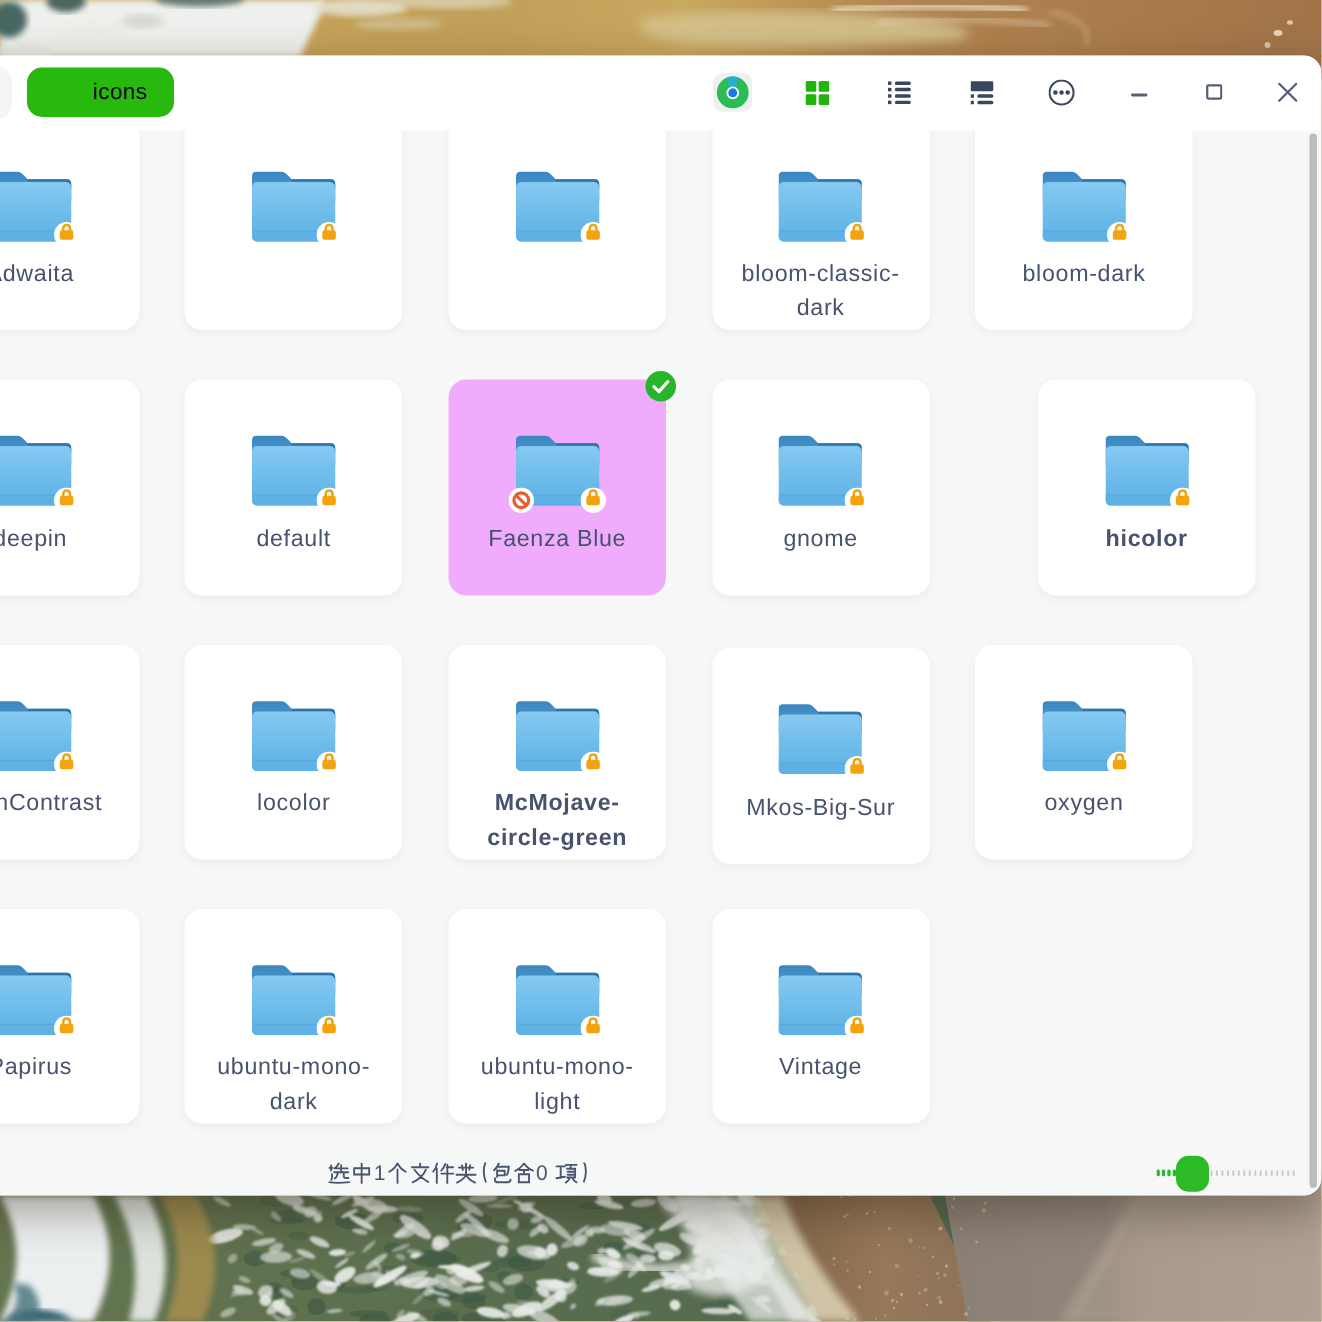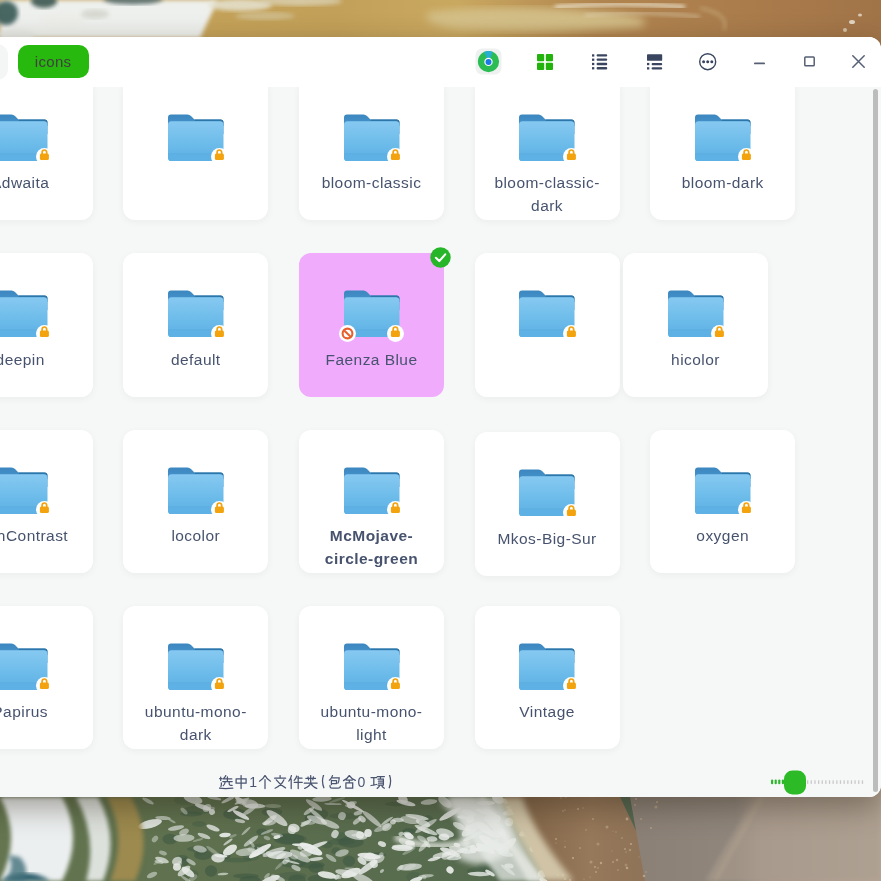--- a/index.html
+++ b/index.html
@@ -7,22 +7,22 @@
        font-family:"Liberation Sans",sans-serif;background:#b99a5e;}
   #wall-top{position:absolute;left:0;top:0;}
   #wall-bot{position:absolute;left:0;top:797px;}
   #win{position:absolute;left:-100px;top:37px;width:981px;height:760px;
        background:#fff;border-radius:12px;overflow:hidden;
        box-shadow:0 10px 30px rgba(40,30,15,.4);}
   #titlebar{position:absolute;left:0;top:0;width:981px;height:50px;background:#fff;}
   #backbtn{position:absolute;left:60px;top:6.9px;width:48px;height:36px;
            background:#f4f5f5;border-radius:11px;}
   #tabbtn{position:absolute;left:117.6px;top:8px;width:71px;height:33px;
-          background:#28b90e;border-radius:10px;color:#404040;
-          font-size:15px;line-height:33px;text-align:center;letter-spacing:.3px;}
+          background:#28b90e;border-radius:10px;color:#000000;
+          font-size:15px;line-height:33px;text-align:center;letter-spacing:.3px;padding-left:27px;}
   .tbi{position:absolute;}
   #content{position:absolute;left:0;top:50px;width:981px;height:710px;background:#f6f7f7;overflow:hidden;}
   .card{position:absolute;width:145px;height:143.5px;background:#fff;border-radius:12px;
         box-shadow:0 2px 6px rgba(130,130,130,.09);}
   .card.sel{background:#f0abfc;box-shadow:none;}
   .flder{position:absolute;left:44.5px;top:37px;}
   .badge{position:absolute;}
   .lock{left:88.2px;top:71.9px;}
   .noent{left:39.8px;top:71.9px;}
   .lbl{position:absolute;left:-12px;width:169px;top:95.5px;text-align:center;
@@ -565,21 +565,20 @@
 <path d="M26.5,6.3 L52.5,6.3 Q54.7,6.4 54.7,8.7 L54.7,12" stroke="#2d76aa" stroke-width="1.5" fill="none"></path>
 <rect x="0" y="7.3" width="55.5" height="39.7" rx="3.6" fill="url(#fb3)"></rect>
 <path d="M0,40 L55.5,40" stroke="#58a8da" stroke-width="1" opacity=".8"></path>
 <path d="M0,41 L55.5,41 L55.5,43.4 Q55.5,47 51.9,47 L3.6,47 Q0,47 0,43.4 Z" fill="#5db1e5"></path>
 </svg>
         <svg class="badge lock" width="17" height="17" viewBox="0 0 17 17">
 <circle cx="8.5" cy="8.5" r="8.5" fill="#fff"></circle>
 <path d="M6.1,6 L6.1,4.7 Q6.1,2 8.4,2 Q10.7,2 10.7,4.7 L10.7,6" fill="none" stroke="#f2a30e" stroke-width="1.7"></path>
 <rect x="3.9" y="5.5" width="9" height="6.4" rx="1.5" fill="#f2a30e"></rect>
 </svg>
-        <div class="lbl">bloom-classic</div>
       </div>
 <div class="card" style="left:574.6px;top:-10.5px;">
         <svg class="flder" width="56" height="48" viewBox="0 0 56 48">
 <defs>
 <linearGradient id="fb4" x1="0" y1="0" x2="0" y2="1">
  <stop offset="0" stop-color="#86c9f1"></stop>
  <stop offset="0.55" stop-color="#6dbcea"></stop>
  <stop offset="1" stop-color="#5cb0e5"></stop>
 </linearGradient>
 <linearGradient id="bk4" x1="0" y1="0" x2="0" y2="1">
@@ -730,22 +729,23 @@
 <path d="M26.5,6.3 L52.5,6.3 Q54.7,6.4 54.7,8.7 L54.7,12" stroke="#2d76aa" stroke-width="1.5" fill="none"></path>
 <rect x="0" y="7.3" width="55.5" height="39.7" rx="3.6" fill="url(#fb9)"></rect>
 <path d="M0,40 L55.5,40" stroke="#58a8da" stroke-width="1" opacity=".8"></path>
 <path d="M0,41 L55.5,41 L55.5,43.4 Q55.5,47 51.9,47 L3.6,47 Q0,47 0,43.4 Z" fill="#5db1e5"></path>
 </svg>
         <svg class="badge lock" width="17" height="17" viewBox="0 0 17 17">
 <circle cx="8.5" cy="8.5" r="8.5" fill="#fff"></circle>
 <path d="M6.1,6 L6.1,4.7 Q6.1,2 8.4,2 Q10.7,2 10.7,4.7 L10.7,6" fill="none" stroke="#f2a30e" stroke-width="1.7"></path>
 <rect x="3.9" y="5.5" width="9" height="6.4" rx="1.5" fill="#f2a30e"></rect>
 </svg>
-      </div>
-<div class="card" style="left:723px;top:166.0px;">
+        <div class="lbl">gnome</div>
+      </div>
+<div class="card" style="left:792px;top:166.0px;font-weight:bold;">
         <svg class="flder" width="56" height="48" viewBox="0 0 56 48">
 <defs>
 <linearGradient id="fb10" x1="0" y1="0" x2="0" y2="1">
  <stop offset="0" stop-color="#86c9f1"></stop>
  <stop offset="0.55" stop-color="#6dbcea"></stop>
  <stop offset="1" stop-color="#5cb0e5"></stop>
 </linearGradient>
 <linearGradient id="bk10" x1="0" y1="0" x2="0" y2="1">
  <stop offset="0" stop-color="#3c87bf"></stop>
  <stop offset="1" stop-color="#4f9cd4"></stop>

